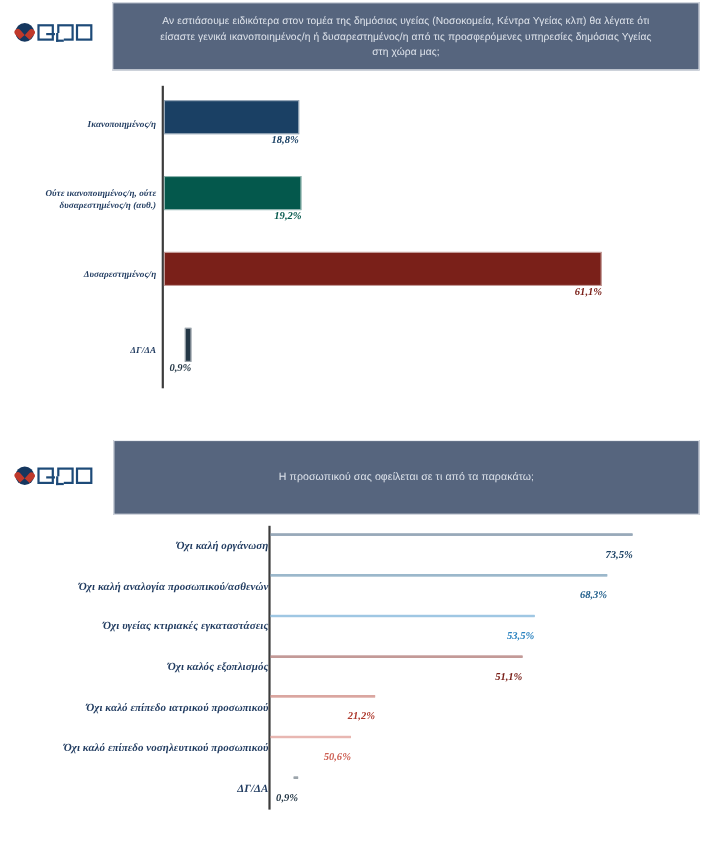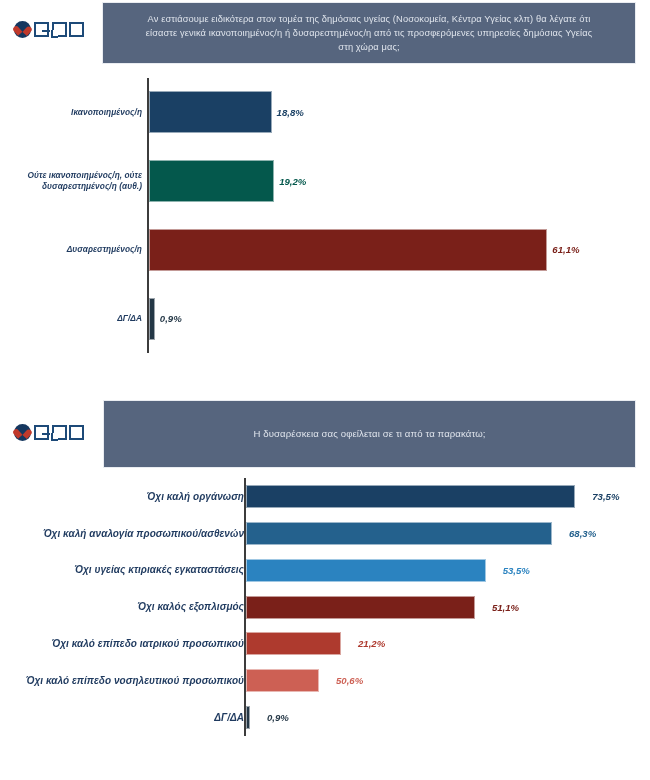--- a/index.html
+++ b/index.html
@@ -148,39 +148,41 @@
     bottom: 0;
     display: flex;
     flex-direction: column;
   }
 
   .bar-row {
     display: flex;
     align-items: center;
     position: relative;
     flex: 1 1 0;
+    font-family: Liberation Serif, serif;
   }
 
   .cat-label {
     position: absolute;
     text-align: right;
     font-size: 8.3px;
     font-style: italic;
     font-weight: bold;
     color: #1f3a5f;
     line-height: 11.5px;
     letter-spacing: .05px;
   }
   #chart-1 .cat-label { right: 508px; width: 138px; }
   #chart-2 .cat-label { right: 406px; width: 228px; font-size: 10px; }
 
   .bar-wrap {
     position: absolute;
     display: flex;
-    align-items: center;
+    align-items: flex-end;
+    flex-direction: column;
   }
   #chart-1 .bar-wrap { left: 149px; }
   #chart-2 .bar-wrap { left: 246px; }
 
   .bar {
     height: 100%;
     border: 1px solid rgba(255,255,255,.55);
     box-sizing: border-box;
   }
 
@@ -260,21 +262,21 @@
         <span class="heart"></span>
     </span>
     <span class="logo-letters">
       <span class="logo-letter g"></span>
       <span class="logo-letter p"></span>
       <span class="logo-letter o"></span>
     </span>
   </div>
 
   <div class="header-band" id="header-band-2">
-    <div class="header-question">Η δυσαρέσκεια σας οφείλεται σε τι από τα παρακάτω;</div>
+    <div class="header-question">Η προσωπικού σας οφείλεται σε τι από τα παρακάτω;</div>
   </div>
 </div>
 
 <div class="chart" id="chart-2">
   <div class="axis-line"></div>
   <div class="rows" id="rows-2">
       <div class="bar-row">
         <div class="cat-label">Όχι καλή οργάνωση</div>
         <div class="bar-wrap">
           <div class="bar" style="width: 329.28px; background: rgb(26, 64, 100);"></div>

